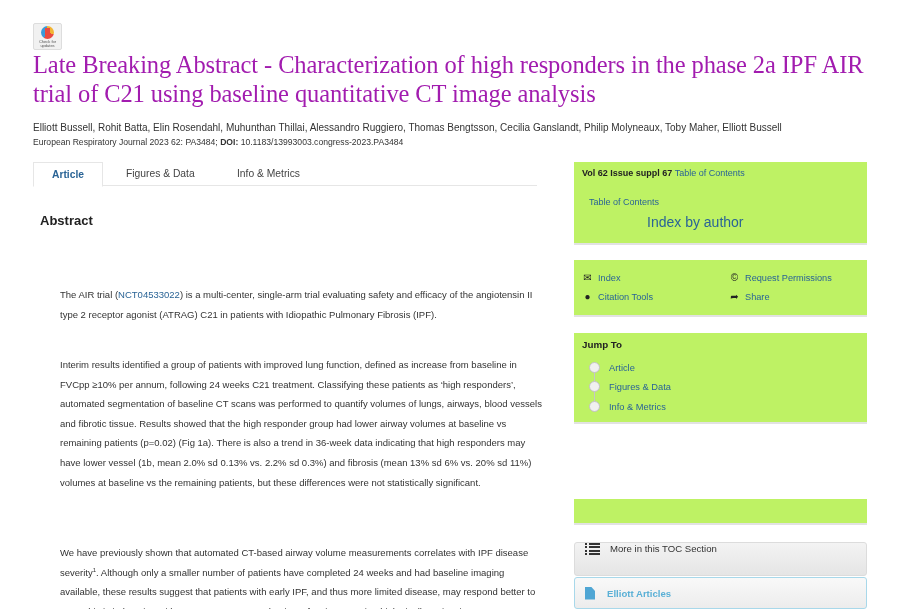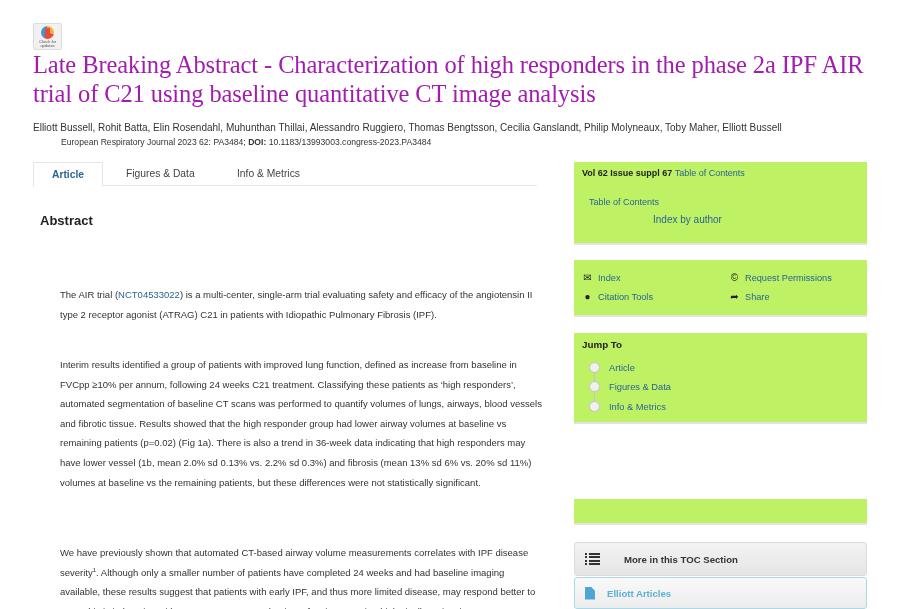--- a/index.html
+++ b/index.html
@@ -8,61 +8,61 @@
   a, .link { color: #2a6496; text-decoration: none; }
 
   .crossmark { position: absolute; left: 33px; top: 23px; width: 29px; height: 27px; background: #f1f1f1; border: 1px solid #ddd; border-radius: 2px; display: flex; flex-direction: column; align-items: center; justify-content: flex-start; padding-top: 2px; }
   .crossmark .badge { width: 13px; height: 13px; border-radius: 50%; background: conic-gradient(#f2b533 0 30%, #e94a3f 30% 60%, #3a9ad9 60% 100%); position: relative; }
   .crossmark .badge::after { content: ""; position: absolute; left: 4px; top: 2px; width: 5px; height: 7px; background: #e94a3f; }
   .crossmark .cm-text { font-size: 4px; color: #555; line-height: 4px; margin-top: 1px; text-align: center; }
 
   .title { position: absolute; left: 33px; top: 50px; width: 850px; font-family: "Liberation Serif", "DejaVu Serif", serif; font-size: 24.5px; line-height: 29px; color: #a21caf; font-weight: normal; letter-spacing: -0.1px; }
 
   .authors { position: absolute; left: 33px; top: 122px; font-size: 10px; color: #333; }
-  .citation { position: absolute; left: 33px; top: 137px; font-size: 8.6px; color: #333; margin-left: 28px; }
+  .citation { position: absolute; left: 33px; top: 137px; font-size: 8.6px; color: #333; }
   .citation b { font-weight: bold; }
 
   .tabs { position: absolute; left: 33px; top: 162px; width: 504px; height: 24px; border-bottom: 1px solid #e6e6e6; }
   .tab { position: absolute; top: 0; height: 24px; font-size: 10.3px; line-height: 24px; color: #444; }
   .tab.active { left: 0; width: 70px; text-align: center; color: #2a6496; font-weight: bold; border: 1px solid #e6e6e6; border-bottom: 1px solid #fff; background: #fff; height: 25px; }
   .tab.t2 { left: 93px; }
   .tab.t3 { left: 204px; }
 
   .abstract-h { position: absolute; left: 40px; top: 213px; font-size: 13px; font-weight: bold; color: #222; }
   .para { position: absolute; left: 60px; width: 485px; font-size: 9.5px; line-height: 19.6px; color: #333; margin-top: 48px; }
   .p1 { top: 237px; }
   .p2 { top: 307px; }
   .p3 { top: 495px; }
   .para sup { font-size: 6px; vertical-align: super; line-height: 0; }
 
   .panel { position: absolute; left: 574px; width: 293px; background: #bef264; border-bottom: 2px solid #e2e2e2; }
   .vol-panel { top: 162px; height: 83px; }
   .vol-panel .vol-line { position: absolute; left: 8px; top: 6px; font-size: 9px; color: #222; }
   .vol-panel .vol-line b { font-weight: bold; }
   .vol-panel .l1 { position: absolute; left: 15px; top: 35px; font-size: 9px; }
-  .vol-panel .l2 { position: absolute; left: 31px; top: 52px; font-size: 10px; padding-left: 48px; }
+  .vol-panel .l2 { position: absolute; left: 25px; top: 52px; font-size: 14px; padding-left: 48px; }
 
   .tools-panel { top: 260px; height: 57px; }
   .tool { position: absolute; font-size: 9.2px; display: flex; align-items: center; gap: 5px; }
   .tool .ico { width: 11px; height: 11px; display: inline-flex; align-items: center; justify-content: center; color: #222; font-size: 10px; }
   .tool.email { left: 8px; top: 12px; }
   .tool.cite { left: 8px; top: 31px; }
   .tool.perm { left: 155px; top: 12px; }
   .tool.share { left: 155px; top: 31px; }
 
   .jump-panel { top: 333px; height: 91px; }
   .jump-h { position: absolute; left: 8px; top: 6px; font-size: 9.8px; font-weight: bold; color: #222; text-align: right; }
   .jump-line { position: absolute; left: 20px; top: 38px; width: 1px; height: 40px; background: #c6c6c6; }
   .jump-item { position: absolute; left: 15px; display: flex; align-items: center; gap: 9px; font-size: 9.3px; }
   .jump-item .dot { width: 11px; height: 11px; border-radius: 50%; border: 1.5px solid #c3c3c3; background: #f0f0f0; }
   .ji1 { top: 29px; } .ji2 { top: 48px; } .ji3 { top: 68px; }
 
   .blank-panel { top: 499px; height: 26px; }
 
-  .toc-btn { position: absolute; left: 574px; top: 542px; width: 293px; height: 34px; background: linear-gradient(#f3f3f3, #e5e5e5); border: 1px solid #dcdcdc; border-radius: 3px; display: flex; align-items: center; padding-left: 10px; gap: 24px; font-size: 9.6px; font-weight: bold; color: #333; }
+  .toc-btn { position: absolute; left: 574px; top: 542px; width: 293px; height: 34px; background: linear-gradient(#f3f3f3, #e5e5e5); border: 1px solid #dcdcdc; border-radius: 3px; display: flex; align-items: flex-start; padding-left: 10px; gap: 10px; font-size: 9.6px; font-weight: normal; color: #333; }
   .related-btn { position: absolute; left: 574px; top: 577px; width: 293px; height: 32px; background: linear-gradient(#f9f9f9, #ececec); border: 1px solid #a8d8ea; border-radius: 3px; display: flex; align-items: center; padding-left: 10px; gap: 12px; font-size: 9.6px; font-weight: bold; color: #5ab0d6; }
   .list-icon { width: 15px; height: 12px; display: flex; flex-direction: column; justify-content: space-between; }
   .list-icon span { display: block; height: 2px; background: #333; position: relative; margin-left: 4px; }
   .list-icon span::before { content: ""; position: absolute; left: -4px; top: 0; width: 2px; height: 2px; background: #333; }
   .doc-icon { width: 10px; height: 13px; background: #4fa6d4; clip-path: polygon(0 0, 60% 0, 100% 35%, 100% 100%, 0 100%); }
 </style>
 </head>
 <body>
 
 <div class="crossmark">

